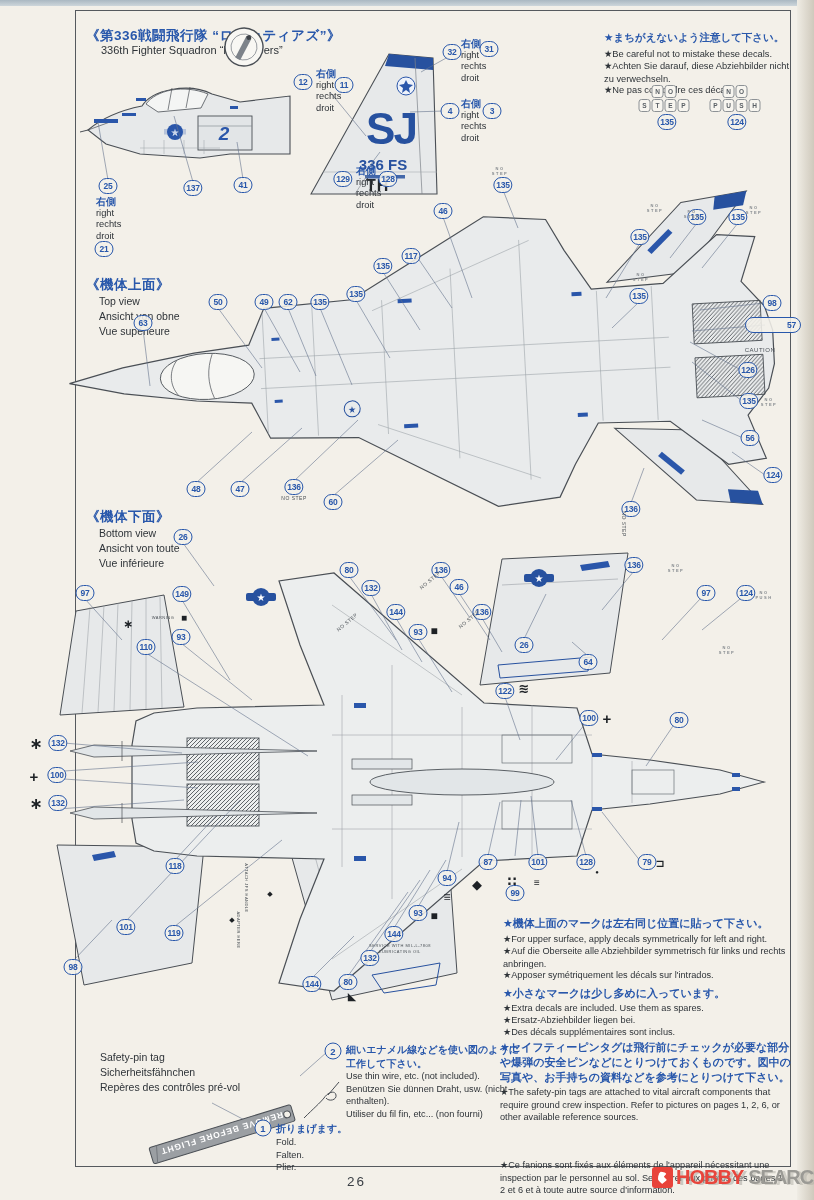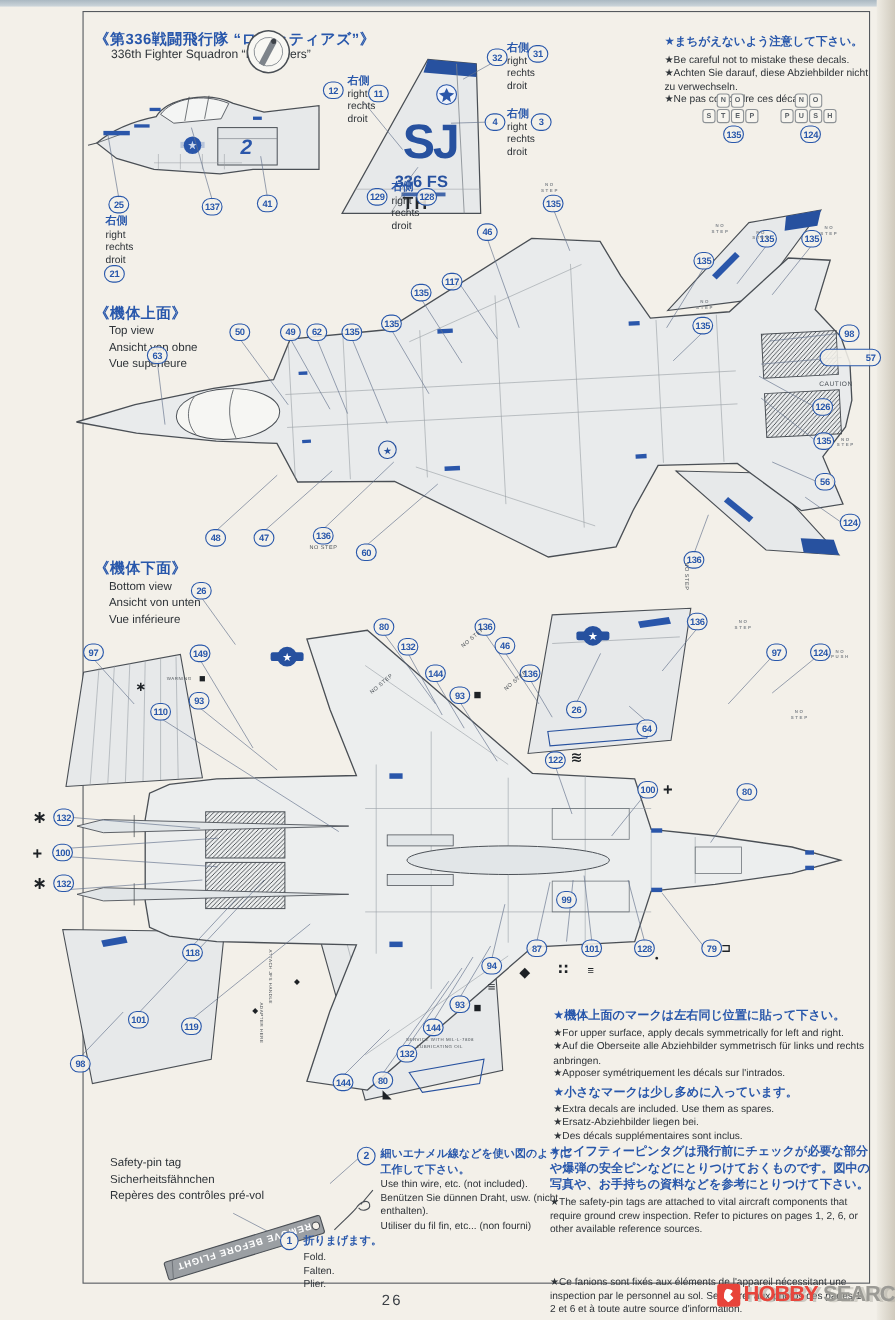--- a/index.html
+++ b/index.html
@@ -185,21 +185,21 @@
           <rect x="218" y="192" width="8" height="3"></rect>
         <polygon points="598,62 620,42 624,46 602,66"></polygon>
         <polygon points="598,268 620,288 624,284 602,264"></polygon>
       </g>
     </g>
   </svg>
 
   <div class="abs jp-head" style="left:86px;top:508px;">《機体下面》</div>
   <div class="abs sub-head" style="left:99px;top:526px;">
     <div>Bottom view</div>
-    <div>Ansicht von unten</div>
+    <div>Ansicht von toute</div>
     <div>Vue inférieure</div>
   </div>
 
   <svg style="left:32px;top:545px;" width="765" height="475" viewBox="0 0 765 475">
     <defs>
       <pattern id="h2" width="4" height="4" patternUnits="userSpaceOnUse">
         <path d="M0,4 L4,0" stroke="#3c4146" stroke-width="0.8"></path>
       </pattern>
     </defs>
 
@@ -478,21 +478,21 @@
       <div class="callout" style="left: 396px; top: 612px;">144</div>
       <div class="callout" style="left: 418px; top: 632px;">93</div>
       <div class="callout" style="left: 441px; top: 570px;">136</div>
       <div class="callout" style="left: 459px; top: 587px;">46</div>
       <div class="callout" style="left: 482px; top: 612px;">136</div>
       <div class="callout" style="left: 524px; top: 645px;">26</div>
       <div class="callout" style="left: 505px; top: 691px;">122</div>
       <div class="callout" style="left: 589px; top: 718px;">100</div>
       <div class="callout" style="left: 679px; top: 720px;">80</div>
       <div class="callout" style="left: 488px; top: 862px;">87</div>
-      <div class="callout" style="left: 515px; top: 818px;">99</div>
+      <div class="callout" style="left: 515px; top: 893px;">99</div>
       <div class="callout" style="left: 538px; top: 862px;">101</div>
       <div class="callout" style="left: 586px; top: 862px;">128</div>
       <div class="callout" style="left: 647px; top: 862px;">79</div>
       <div class="callout" style="left: 447px; top: 878px;">94</div>
       <div class="callout" style="left: 418px; top: 913px;">93</div>
       <div class="callout" style="left: 394px; top: 934px;">144</div>
       <div class="callout" style="left: 370px; top: 958px;">132</div>
       <div class="callout" style="left: 348px; top: 982px;">80</div>
       <div class="callout" style="left: 634px; top: 565px;">136</div>
       <div class="callout" style="left: 706px; top: 593px;">97</div>

